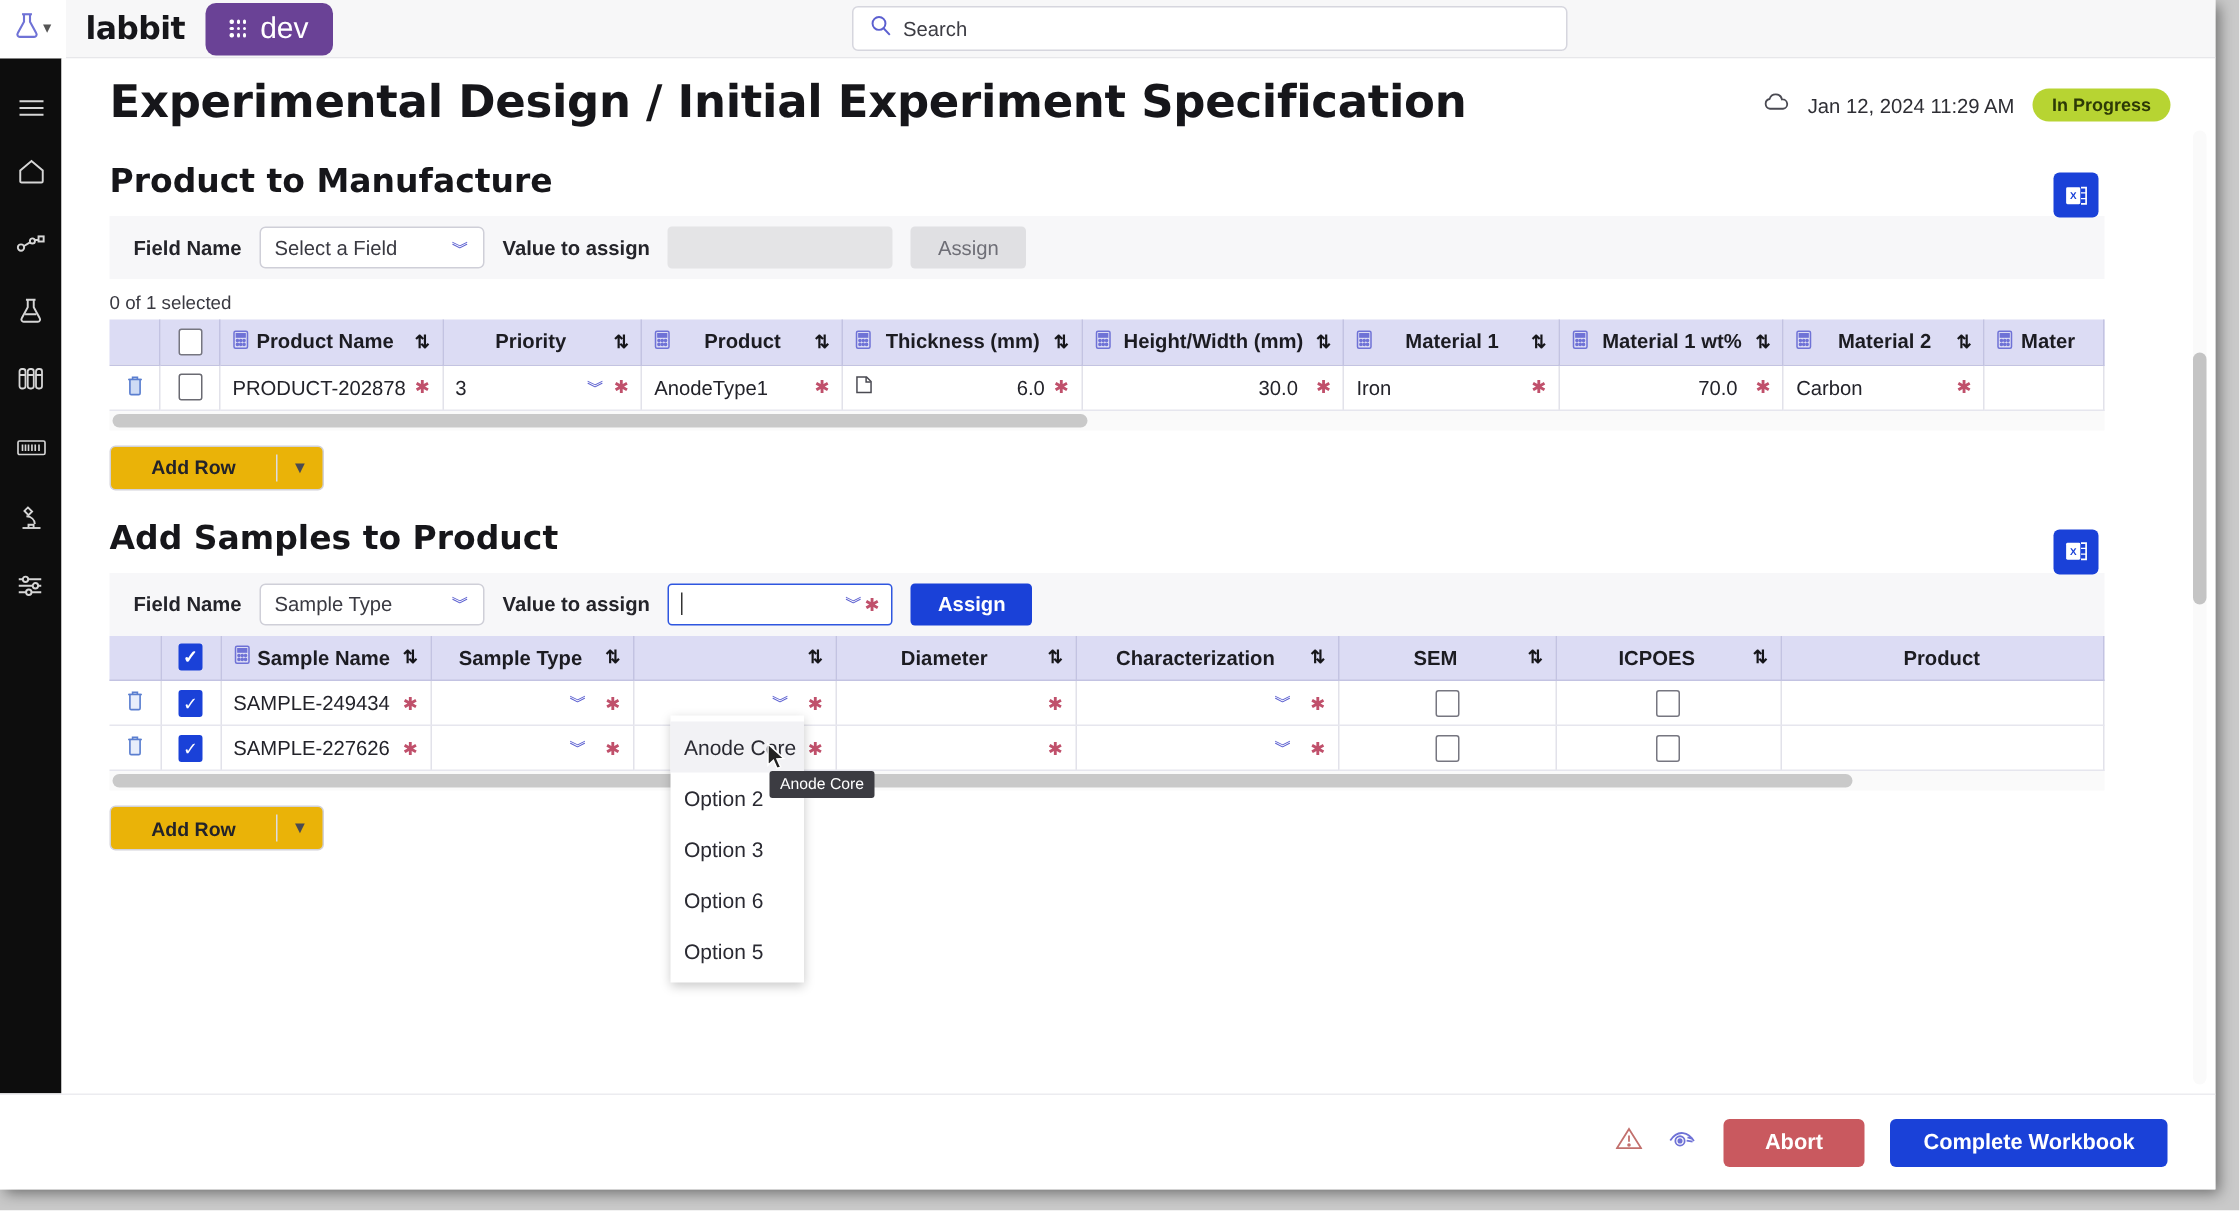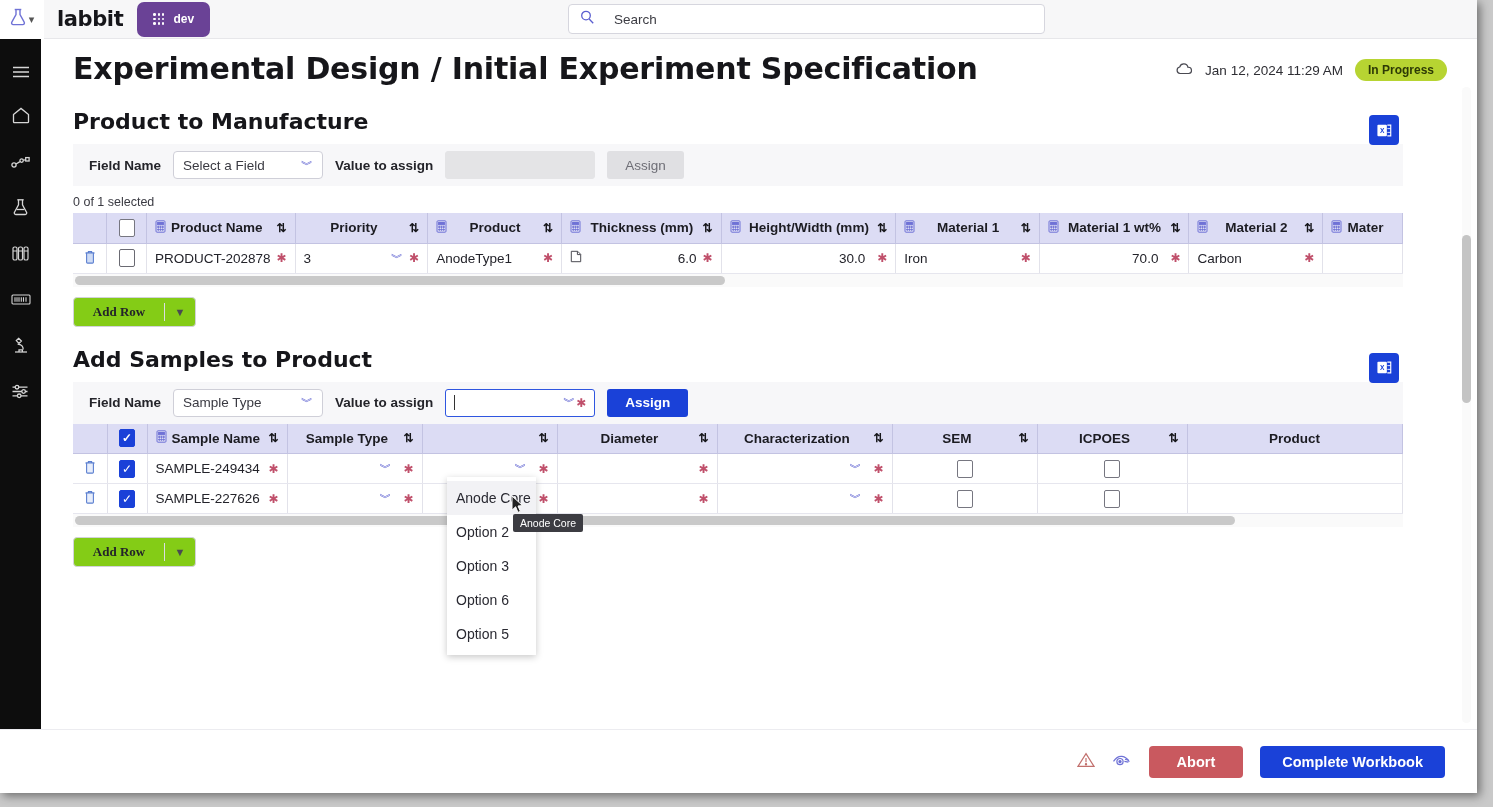--- a/index.html
+++ b/index.html
@@ -44,29 +44,29 @@
   .chev-sm { color: #555; font-size: 11px; line-height: 1; }
   .logo {
     font-size: 21px; font-weight: bold; color: #16161a;
     letter-spacing: -.4px; margin-left: 13px;
     font-family: "DejaVu Sans", sans-serif;
   }
   .dev-badge {
     margin-left: 14px; height: 35px; border-radius: 7px;
     background: #6a4296; color: #fff;
     display: flex; align-items: center; gap: 9px;
-    padding: 0 16px; font-size: 12px; font-weight: bold;
+    padding: 0 16px; font-size: 20px; font-weight: normal;
   }
   .grid-dots { display: grid; grid-template-columns: repeat(3,2.6px); gap: 1.7px; }
   .grid-dots i { width: 2.6px; height: 2.6px; background: #fff; border-radius: 50%; display: block; }
   .search-wrap {
     position: absolute; left: 568px; top: 4px;
     width: 477px; height: 30px;
     background: #fff; border: 1px solid #d6d6de; border-radius: 4px;
-    display: flex; align-items: center; padding: 0 11px; gap: 20px;
+    display: flex; align-items: center; padding: 0 11px; gap: 8px;
   }
   .search-ico { color: #5b5fd0; flex: none; }
   .search-ph { font-size: 13.5px; color: #3c3c43; }
 
   
   .rail {
     position: absolute; left: 0; top: 39px;
     width: 41px; height: 690px;
     background: #0d0d0d;
     display: flex; flex-direction: column; align-items: center;
@@ -199,23 +199,23 @@
     background: #1a41d8; border-color: #1a41d8;
     color: #fff; font-size: 12px; line-height: 17px; text-align: center;
   }
   .cbx.gray { border-color: #767680; }
 
   .hscroll { height: 13px; background: #fafafa; position: relative; width: 1330px; }
   .hthumb { position: absolute; top: 2px; left: 2px; height: 9px;
     background: #c9c9c9; border-radius: 5px; }
 
   .addrow {
-    margin-top: 10px; width: 123px; height: 30px;
-    border: 1px solid #d2d2da; border-radius: 4px; background: #84cc16;
-    display: flex; align-items: center; font-size: 13.5px; color: #23232a; font-family: Liberation Serif, serif;
+    margin-top: 10px; width: 143px; height: 30px;
+    border: 1px solid #d2d2da; border-radius: 4px; background: #eab308;
+    display: flex; align-items: center; font-size: 13.5px; color: #23232a;
   }
   .addrow .t { flex: 1; text-align: center; font-weight: bold; font-size: 13px; }
   .addrow .sep { width: 1px; height: 18px; background: #dcdce2; }
   .addrow .cd { width: 30px; text-align: center; color: #4a4a52; font-size: 11px; }
 
   
   .dropdown {
     position: absolute; left: 447px; top: 477px;
     width: 89px; background: #fff;
     box-shadow: 0 2px 7px rgba(0,0,0,.22);

